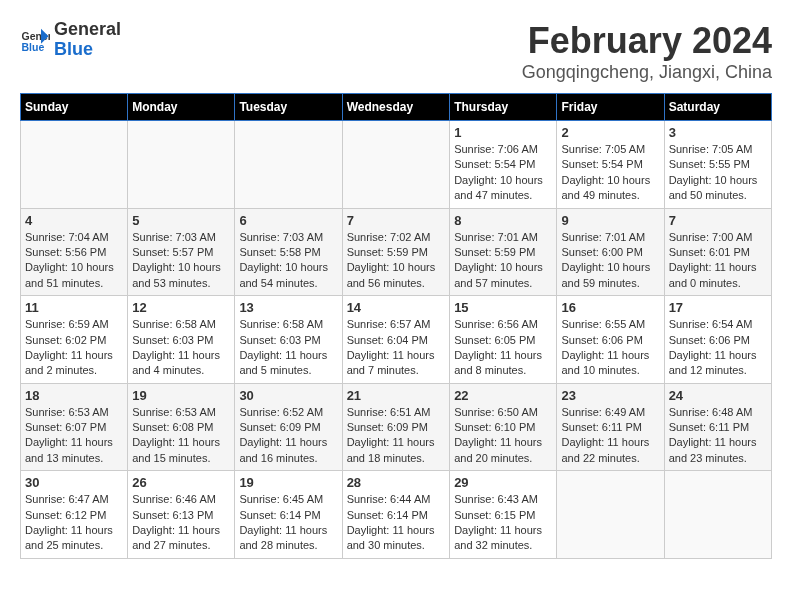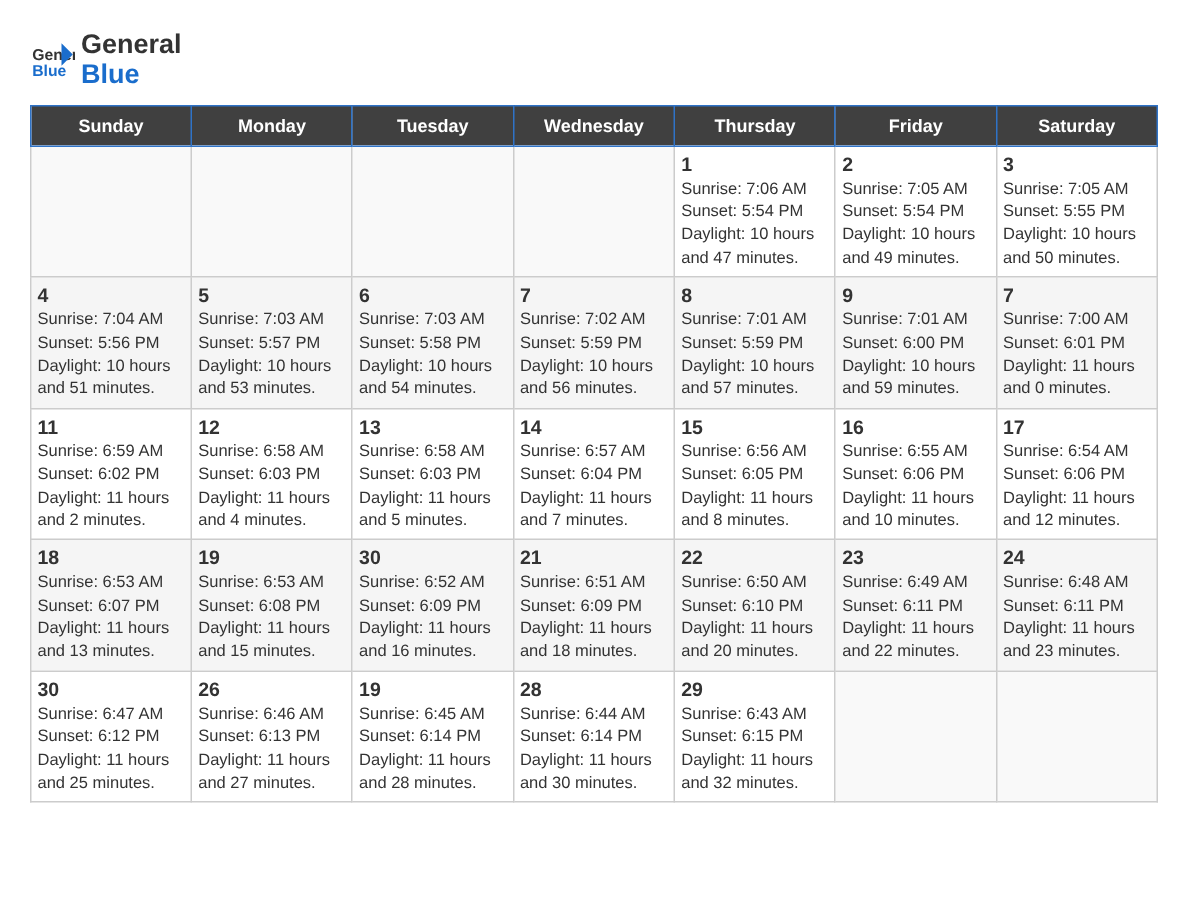--- a/index.html
+++ b/index.html
@@ -36,24 +36,24 @@
     .sub-title {
       font-size: 18px;
       color: #555;
     }
     .calendar {
       width: 100%;
       border-collapse: collapse;
       font-size: 11px;
     }
     .calendar th {
-      background-color: #404040;
+      background-color: #000000;
       color: #fff;
       padding: 6px 4px;
-      text-align: center;
+      text-align: left;
       font-size: 12px;
       font-weight: bold;
       border: 1px solid #2f73c7;
     }
     .calendar td {
       border: 1px solid #ccc;
       padding: 4px;
       vertical-align: top;
       width: 108px;
       min-height: 80px;
@@ -85,20 +85,24 @@
     <svg class="logo-icon" viewBox="0 0 40 40">
       <text x="2" y="20" font-size="14" font-weight="bold" fill="#333">General</text>
       <text x="2" y="34" font-size="14" font-weight="bold" fill="#1a6dcc">Blue</text>
       <polygon points="28,5 38,15 28,25" fill="#1a6dcc"></polygon>
     </svg>
     <div>
       <div style="font-size:18px;font-weight:bold;color:#333;line-height:1.1;">General</div>
       <div style="font-size:18px;font-weight:bold;color:#1a6dcc;line-height:1.1;">Blue</div>
     </div>
   </div>
+  <div class="title-block">
+    <div class="main-title">February 2024</div>
+    <div class="sub-title">Gongqingcheng, Jiangxi, China</div>
+  </div>
 </div>
 
 <table class="calendar">
   <thead>
     <tr>
     <th>Sunday</th>
         <th>Monday</th>
         <th>Tuesday</th>
         <th>Wednesday</th>
         <th>Thursday</th>

